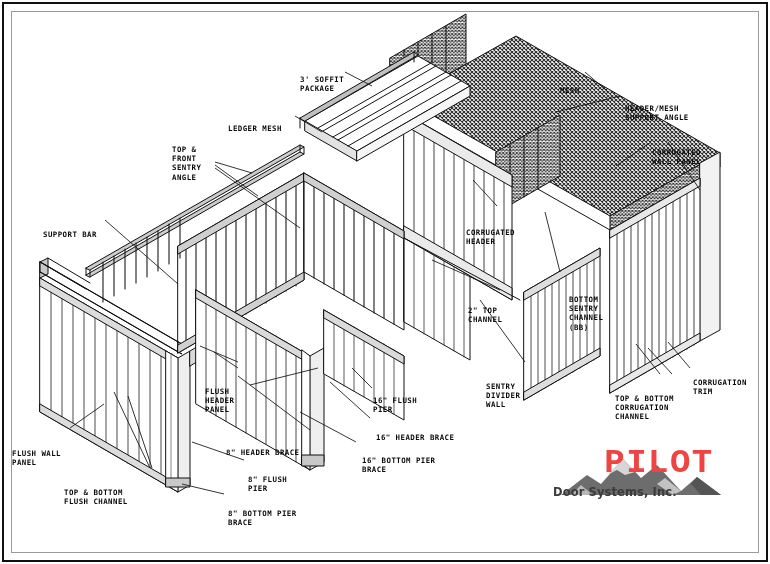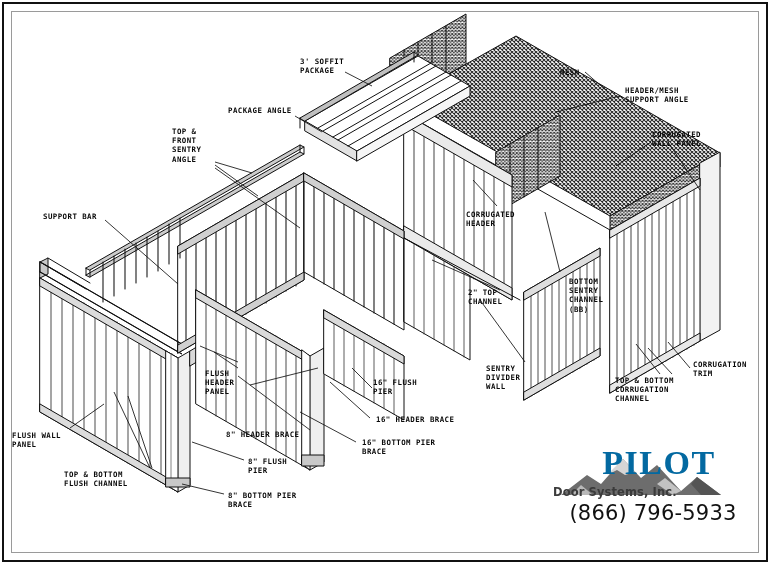--- a/index.html
+++ b/index.html
@@ -6,25 +6,25 @@
   body{width:770px;height:564px;overflow:hidden;
        font-family:"DejaVu Sans Mono","Liberation Mono",monospace;}
   #page{position:relative;width:770px;height:564px;background:#ffffff;box-sizing:border-box;}
   .frame-outer{position:absolute;left:2px;top:2px;width:766px;height:560px;
                border:2px solid #111;box-sizing:border-box;}
   .frame-inner{position:absolute;left:11px;top:11px;width:748px;height:542px;
                border:1px solid #9a9a9a;box-sizing:border-box;}
   #art{position:absolute;left:0;top:0;width:770px;height:564px;}
   .lbl{position:absolute;font-family:"DejaVu Sans Mono","Liberation Mono",monospace;
        font-size:7.4px;line-height:9.2px;color:#0a0a0a;letter-spacing:.45px;
-       white-space:pre;font-weight:700;}
+       white-space:pre;font-weight:700;margin-top:18px;}
   .logo{position:absolute;left:553px;top:437px;width:200px;height:118px;}
   .logo-word{position:absolute;left:36px;top:6px;width:140px;height:40px;
-             font-family:Liberation Serif, serif;
-             font-weight:800;font-size:34px;letter-spacing:1.5px;color:#0369a1;
+             font-family:Liberation Mono, monospace;
+             font-weight:800;font-size:34px;letter-spacing:1.5px;color:#ef4444;
              text-align:center;z-index:3;line-height:40px;}
   .logo-sub{position:absolute;left:0px;top:48px;width:200px;
             font-family:"DejaVu Sans","Liberation Sans",sans-serif;
             font-weight:800;font-size:11.5px;letter-spacing:.1px;color:#3b3b3b;
             z-index:3;}
   .logo-phone{position:absolute;left:0;top:64px;width:200px;text-align:center;
               font-family:"DejaVu Sans","Liberation Sans",sans-serif;
               font-size:21px;color:#111;letter-spacing:.2px;}
   .logo-mail{position:absolute;left:0;top:90px;width:200px;text-align:center;
              font-family:"DejaVu Sans","Liberation Sans",sans-serif;
@@ -353,21 +353,21 @@
       <path d="M70,428 L104,404"></path>
       <path d="M150,468 L114,392"></path>
       <path d="M152,468 L128,396"></path>
       <path d="M244,460 L192,442"></path>
       <path d="M224,494 L182,484"></path>
     </g>
   </svg>
 
   <div class="lbl" style="left:300px;top:57px">3' SOFFIT
 PACKAGE</div>
-  <div class="lbl" style="left:228px;top:106px">PACKAGE ANGLE</div>
+  <div class="lbl" style="left:228px;top:106px">LEDGER MESH</div>
   <div class="lbl" style="left:172px;top:127px">TOP &amp;
 FRONT
 SENTRY
 ANGLE</div>
   <div class="lbl" style="left:43px;top:212px">SUPPORT BAR</div>
   <div class="lbl" style="left:560px;top:68px">MESH</div>
   <div class="lbl" style="left:625px;top:86px">HEADER/MESH
 SUPPORT ANGLE</div>
   <div class="lbl" style="left:652px;top:130px">CORRUGATED
 WALL PANEL</div>
@@ -408,16 +408,15 @@
   <div class="logo">
     <svg class="mtn" viewBox="0 0 184 44">
       <polygon points="0,44 26,24 40,33 62,8 80,27 96,14 120,40 136,26 160,44" fill="#6d6d6d"></polygon>
       <polygon points="46,24 62,8 74,21 64,24 56,19" fill="#d6d6d6"></polygon>
       <polygon points="104,27 120,40 112,44 96,33" fill="#c2c2c2"></polygon>
       <polygon points="20,34 32,44 10,44" fill="#b9b9b9"></polygon>
       <polygon points="136,26 160,44 140,44 130,33" fill="#545454"></polygon>
     </svg>
     <div class="logo-word">PILOT</div>
     <div class="logo-sub">Door Systems, Inc.</div>
-    <div class="logo-phone">(866) 796-5933</div>
   </div>
 
 </div>
 
 </body></html>

